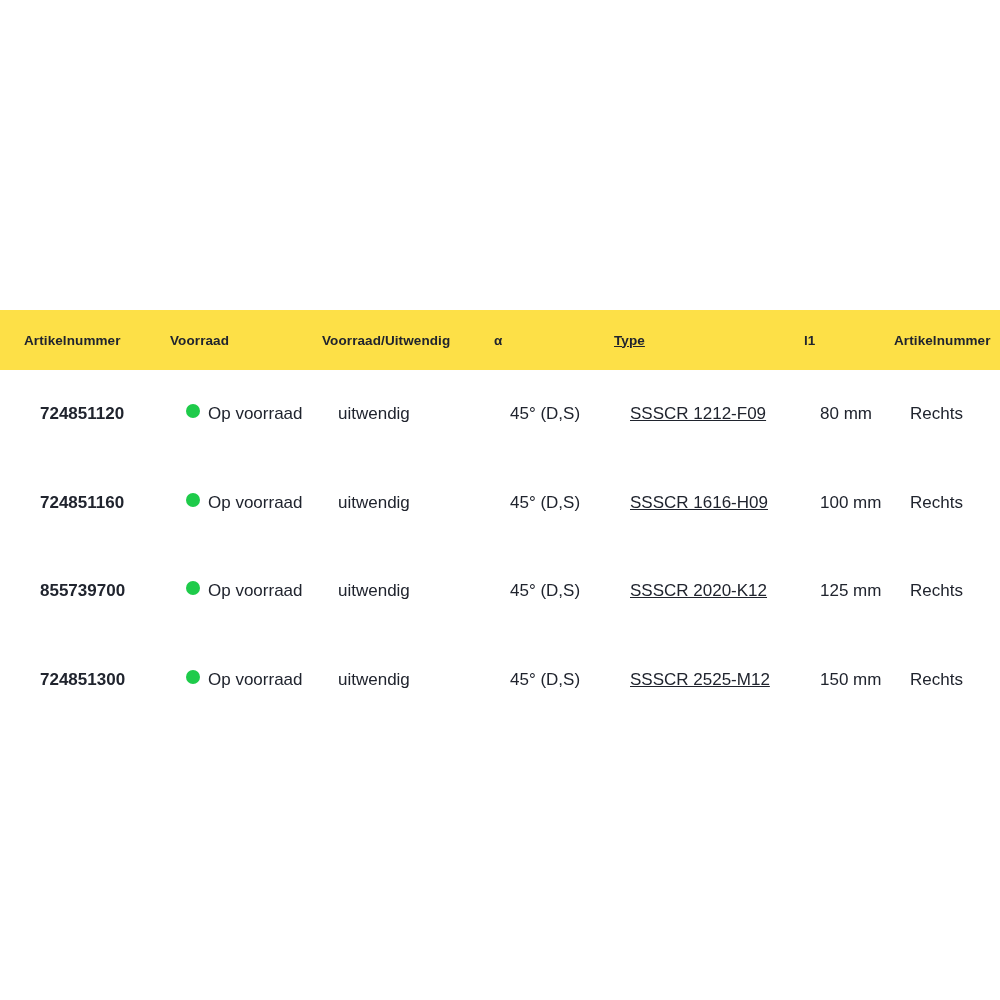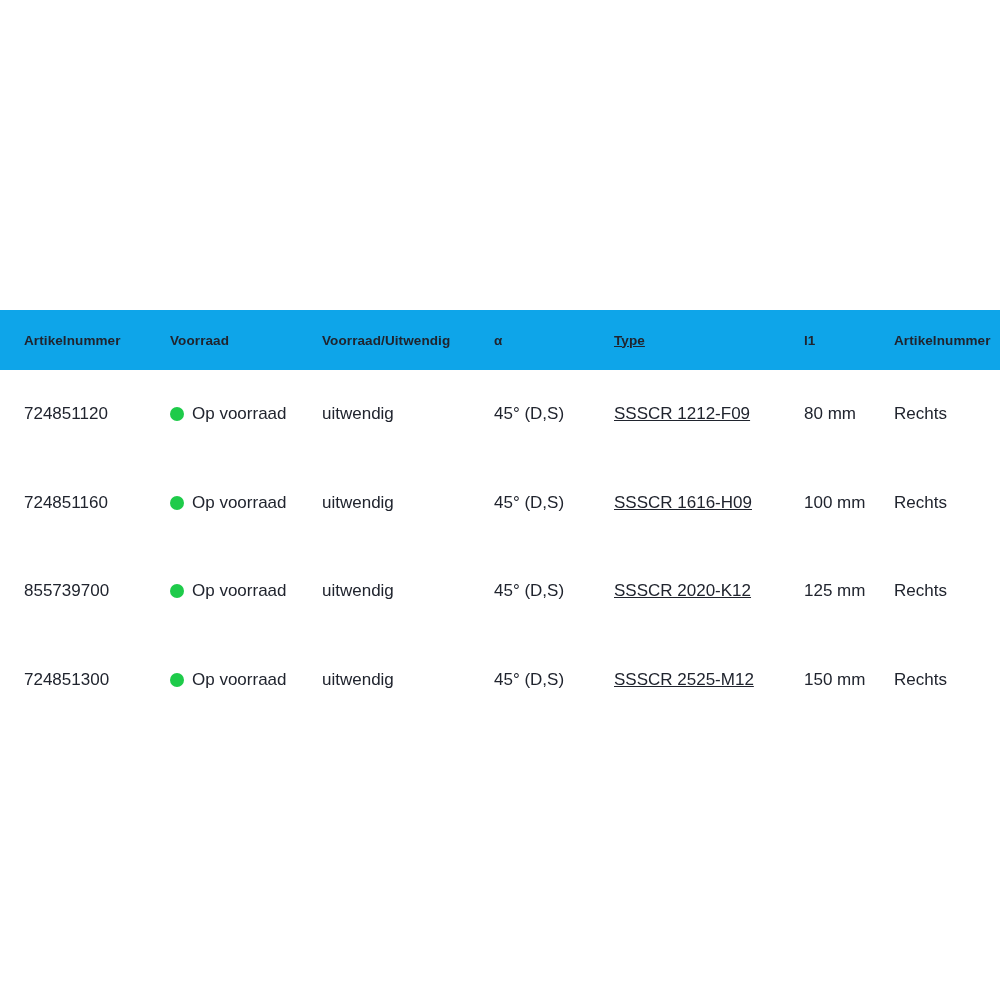--- a/index.html
+++ b/index.html
@@ -20,21 +20,21 @@
   .product-table {
     position: absolute;
     top: 310px;
     left: 0;
     width: 1000px;
   }
   .thead {
     display: flex;
     align-items: center;
     height: 60px;
-    background: #0ea5e9;
+    background: #fde047;
     font-size: 13.5px;
     font-weight: 700;
     letter-spacing: 0.1px;
   }
   .trow {
     display: flex;
     align-items: center;
     height: 88.5px;
     background: #ffffff;
     font-size: 17px;
@@ -45,24 +45,23 @@
     white-space: nowrap;
     overflow: visible;
   }
   .c1 { width: 170px; padding-left: 24px; }
   .c2 { width: 152px; }
   .c3 { width: 172px; }
   .c4 { width: 120px; }
   .c5 { width: 190px; text-decoration: underline; }
   .c6 { width: 90px; }
   .c7 { width: 82px; }
-  .artnr { font-weight: 400; }
+  .artnr { font-weight: 700; margin-left: 16px; }
   .stock {
     display: flex;
-    align-items: center;
   }
   .stock-dot {
     display: inline-block;
     width: 14px;
     height: 14px;
     border-radius: 50%;
     background: #1ecb4a;
     margin-right: 8px;
     flex: 0 0 auto;
   }

